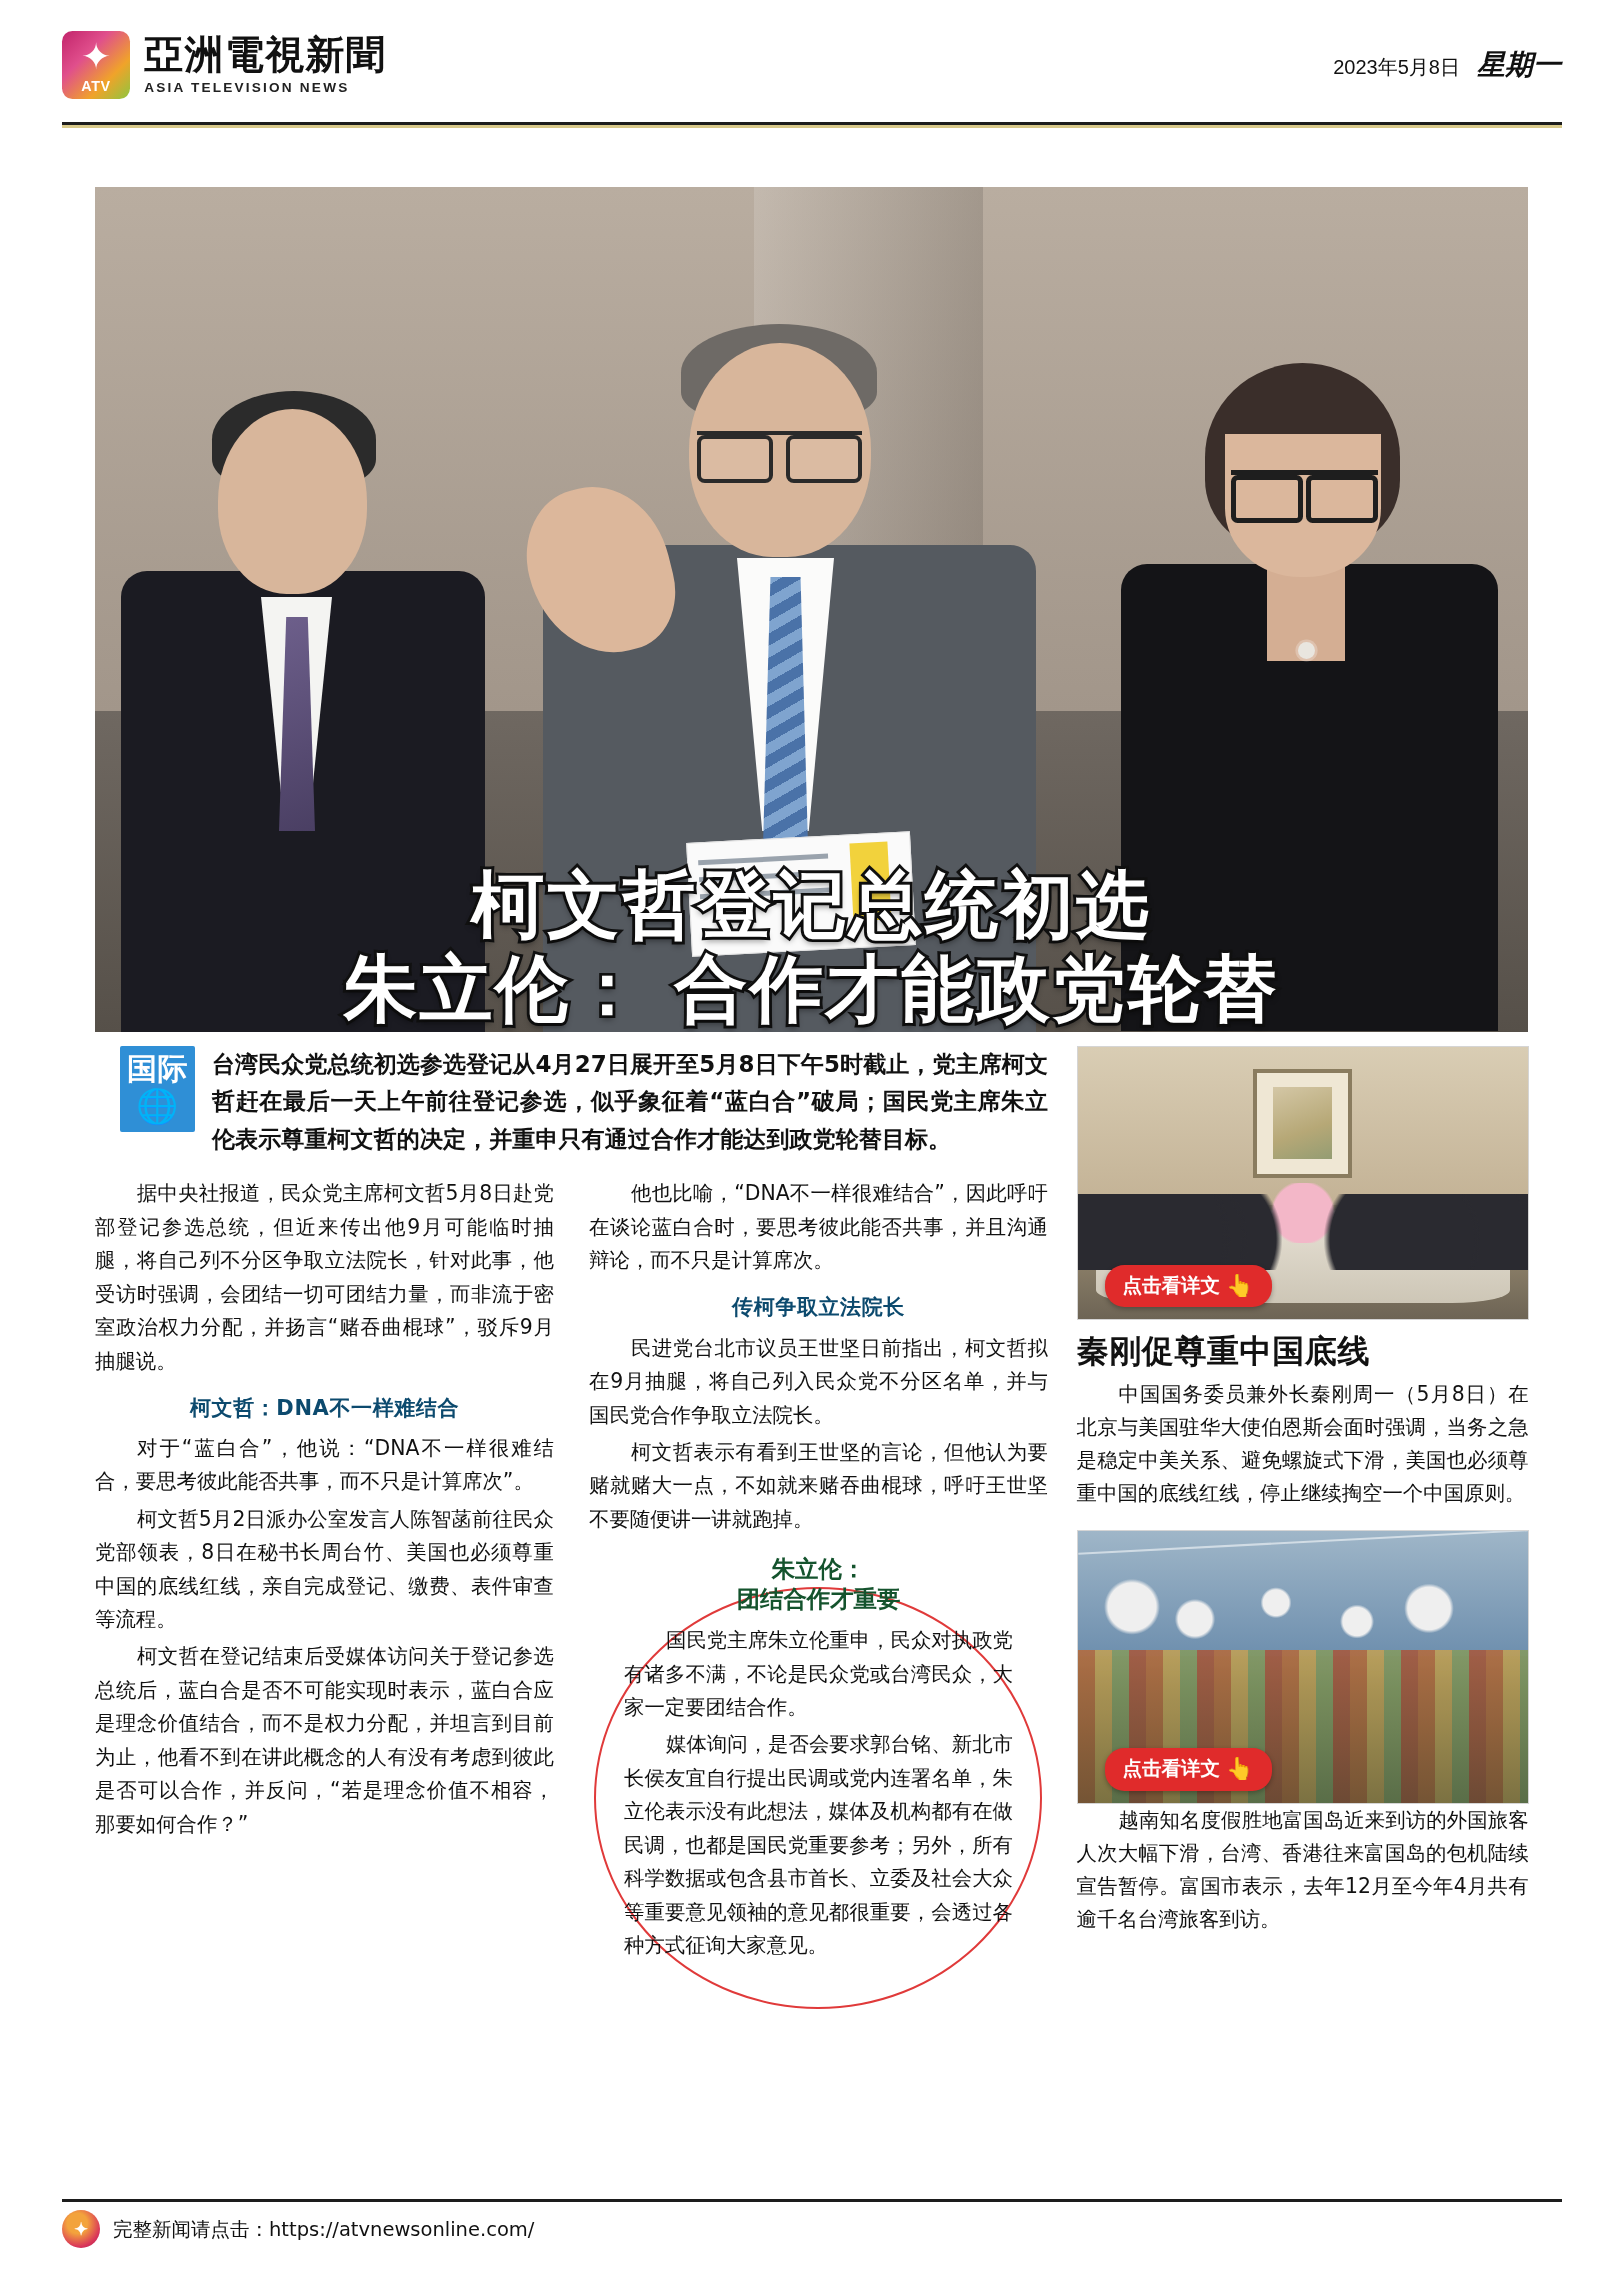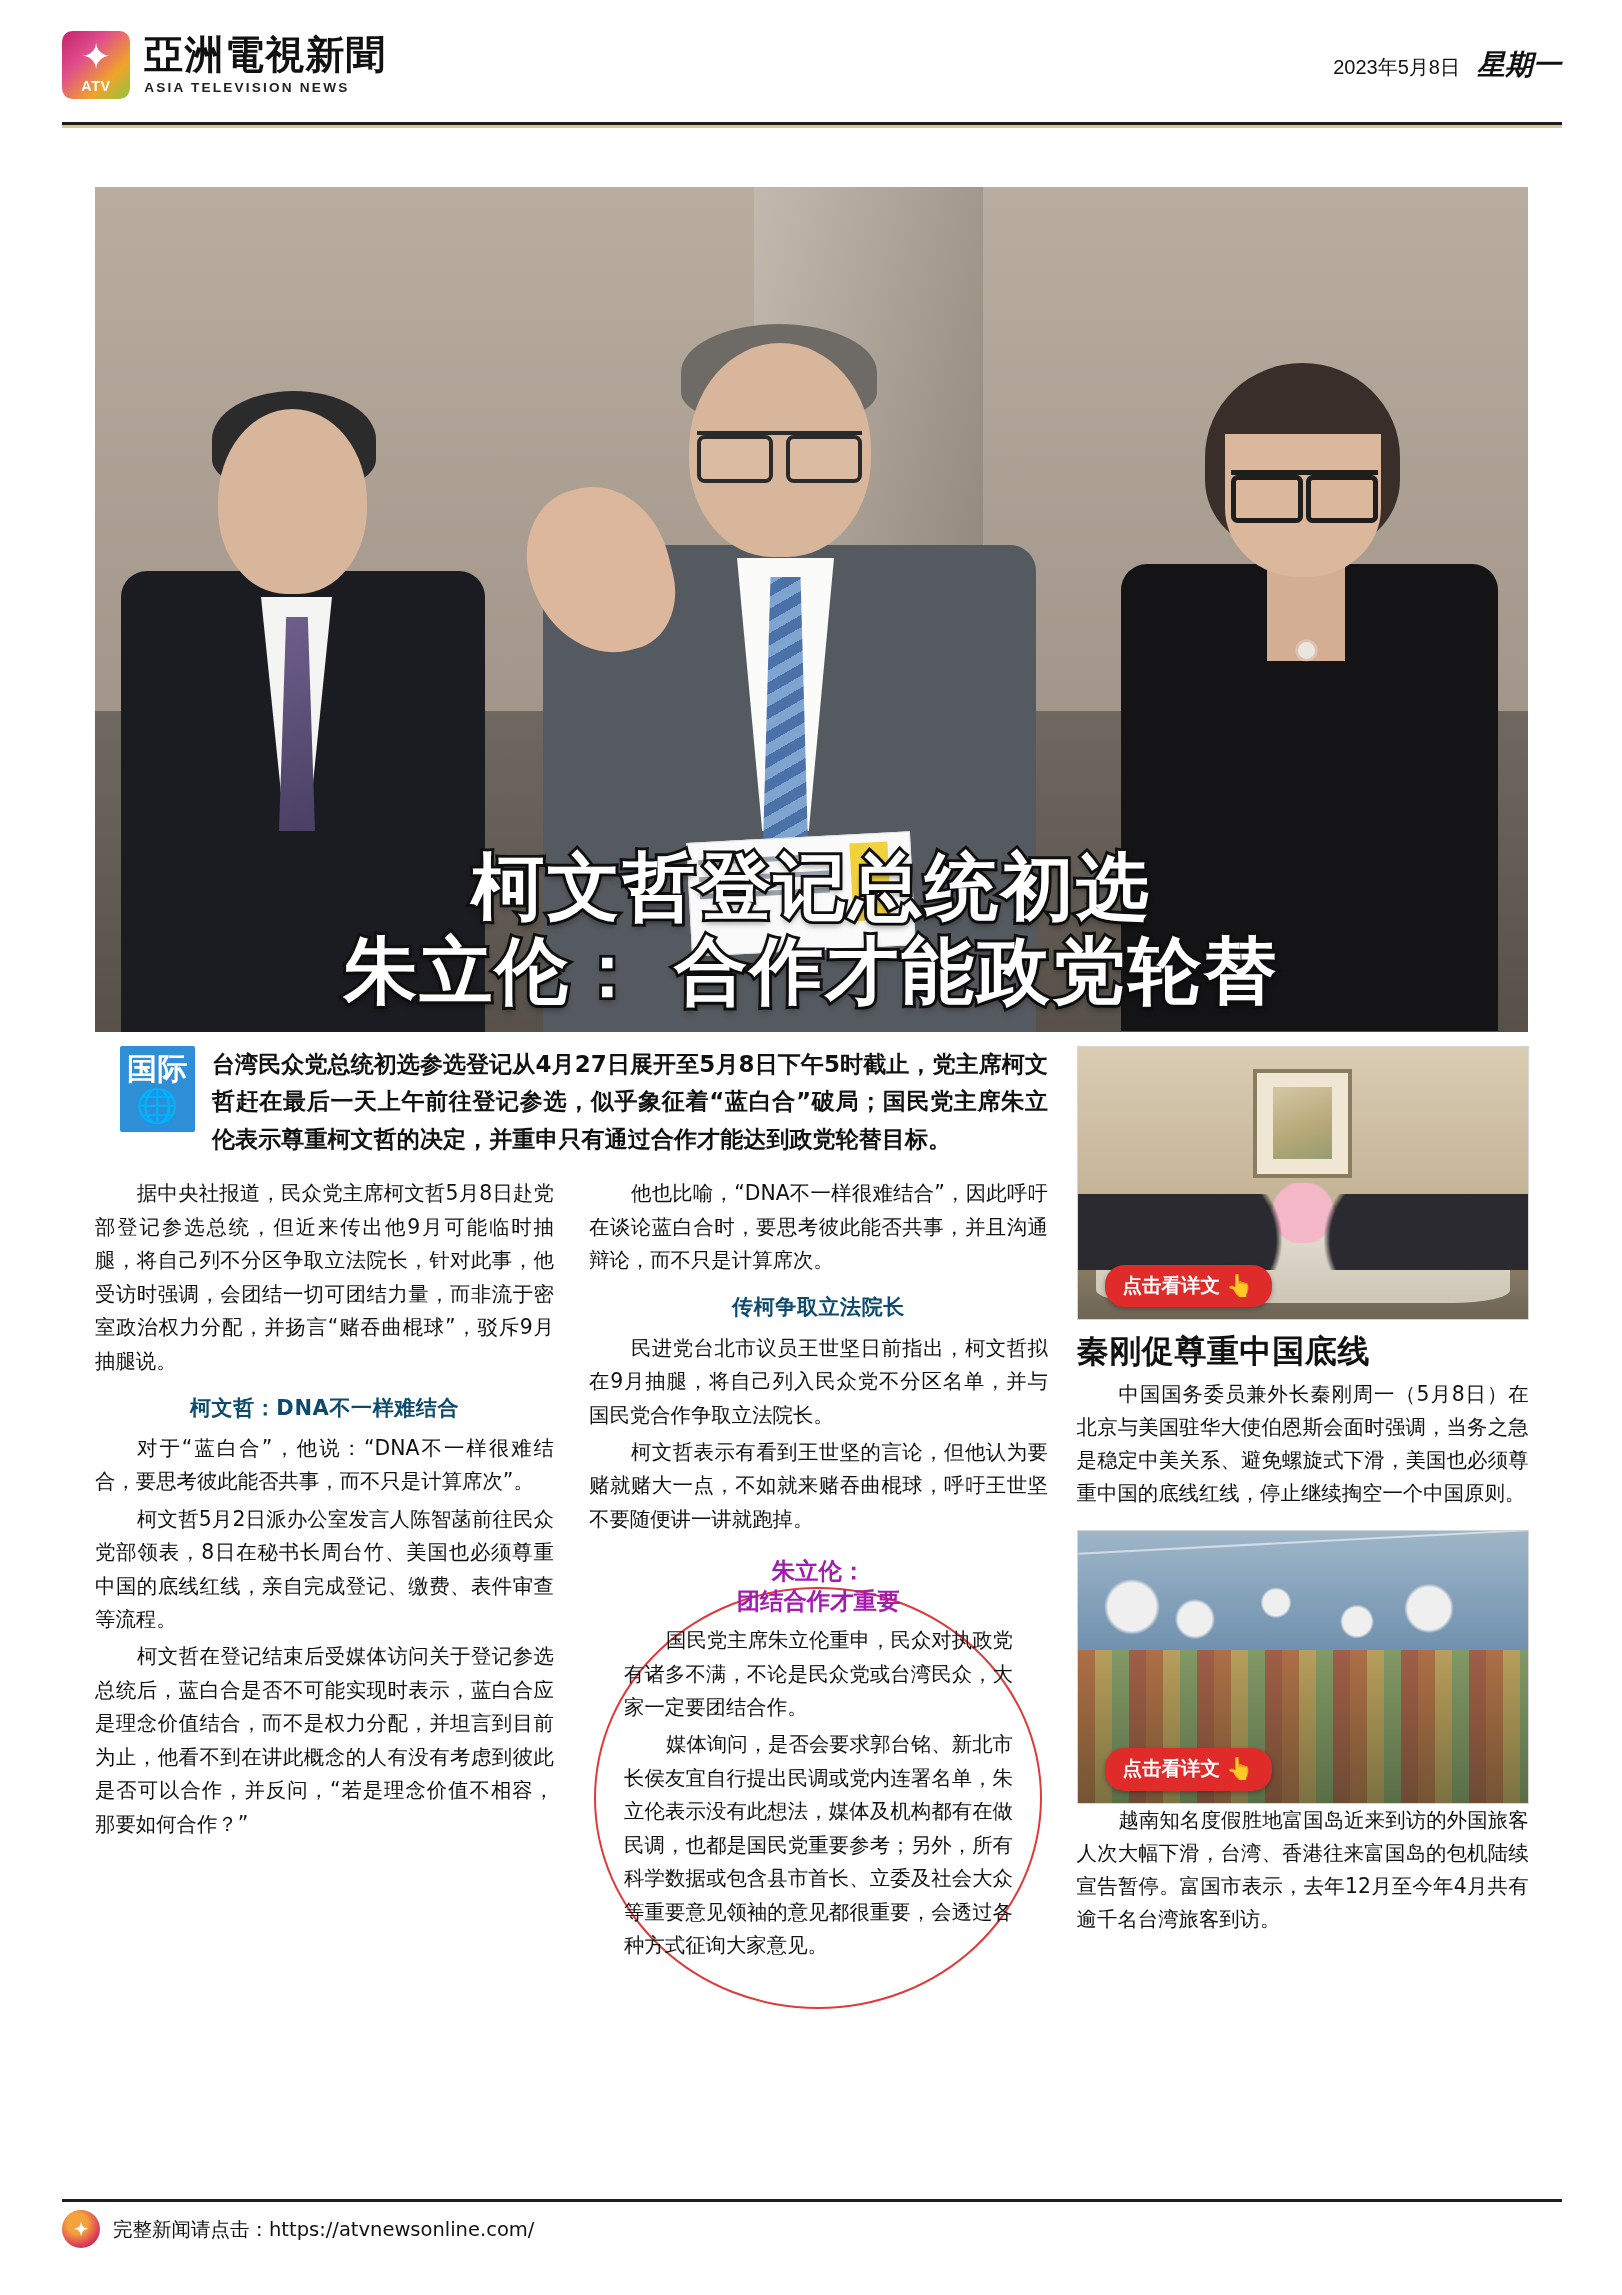--- a/index.html
+++ b/index.html
@@ -171,21 +171,21 @@
     border: 5.2px solid #1e1e1e; border-radius: 6.5px;
   }
   .f3 .glasses2:before { left: 0; }
   .f3 .glasses2:after { right: 0; }
   .f3 .fig-body { left: 13px; top: 227px; width: 377px; height: 467px; background: #141417; }
   .f3 .neck { position:absolute; left: 159px; top: 227px; width: 78px; height: 97px; background:#d4ae93; }
   .f3 .pendant { position:absolute; left: 190px; top: 305px; width: 17px; height: 17px; background:#e9e6df; border-radius:50%; box-shadow: 0 0 0 2.6px rgba(255,255,255,.25); }
 
   .hero-title {
     position: absolute;
-    left: 0; right: 0; bottom: 18px;
+    left: 0; right: 0; bottom: 0;
     text-align: center;
     font-family: "DejaVu Sans", sans-serif;
   }
   .hero-title .line {
     font-size: 73px;
     font-weight: bold;
     color: #ffffff;
     letter-spacing: 2.6px;
     line-height: 1.16;
     -webkit-text-stroke: 5.8px #111;
@@ -264,22 +264,22 @@
   .circle-block .ellipse {
     position: absolute;
     left: 5.2px; top: 42px;
     width: 448px; height: 422px;
     border: 2.6px solid #e03a3a;
     border-radius: 50%;
     pointer-events: none;
   }
   .circle-title {
     position: relative;
-    font-family: Liberation Sans, sans-serif;
-    font-size: 23.4px; font-weight: bold; color: #a21caf;
+    font-family: Liberation Mono, monospace;
+    font-size: 23.4px; font-weight: bold; color: #14532d;
     text-align: center; line-height: 1.3;
     margin-bottom: 7.8px;
   }
   .circle-block p.body { position: relative; }
 
   
   .side-card { margin-bottom: 19.5px; }
   .side-photo {
     position: relative;
     width: 452px; height: 274px;

